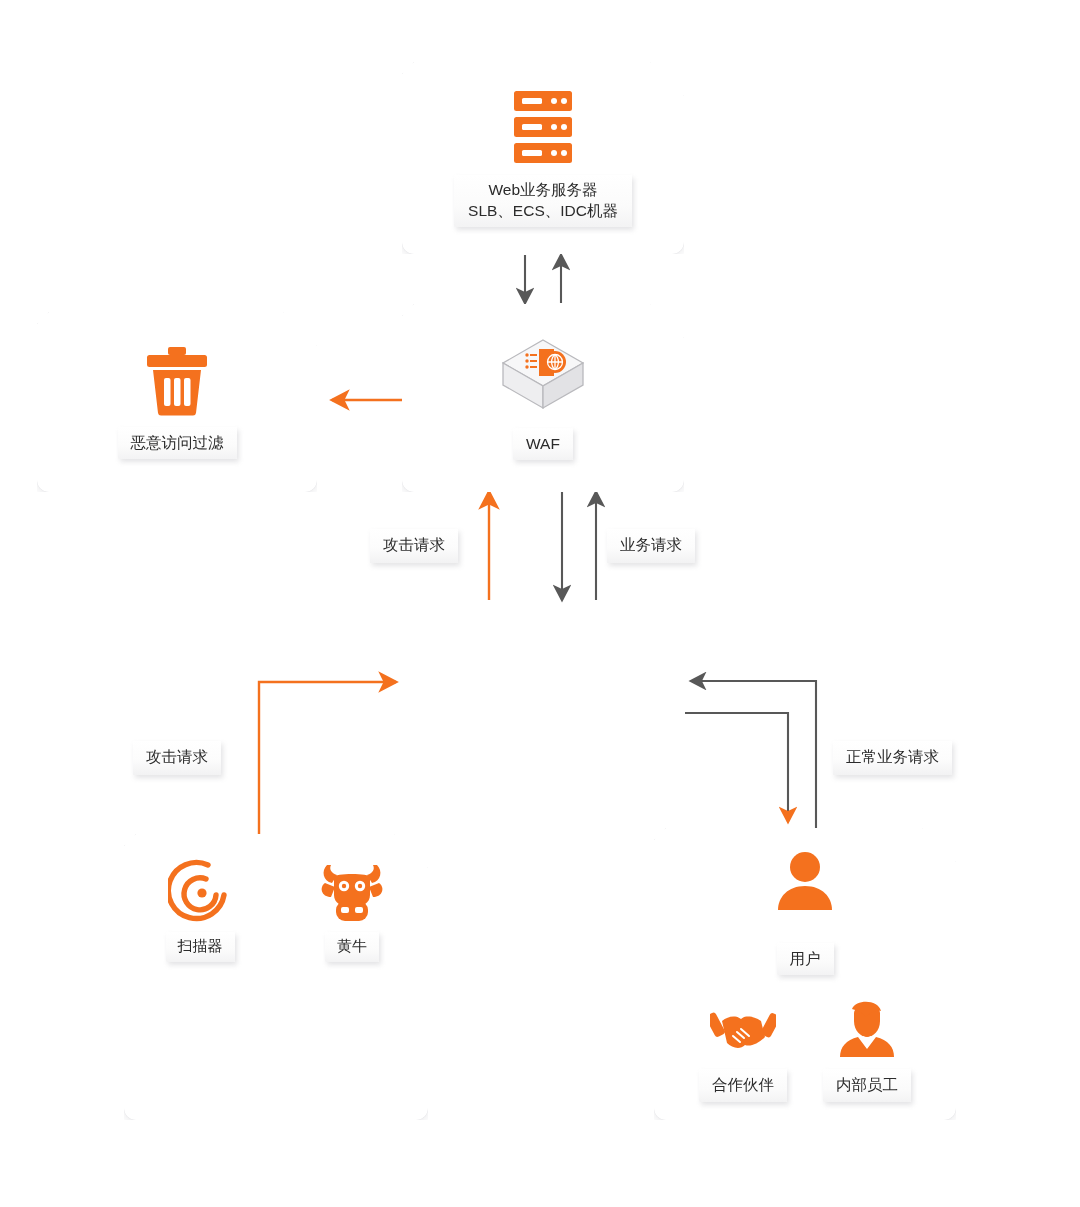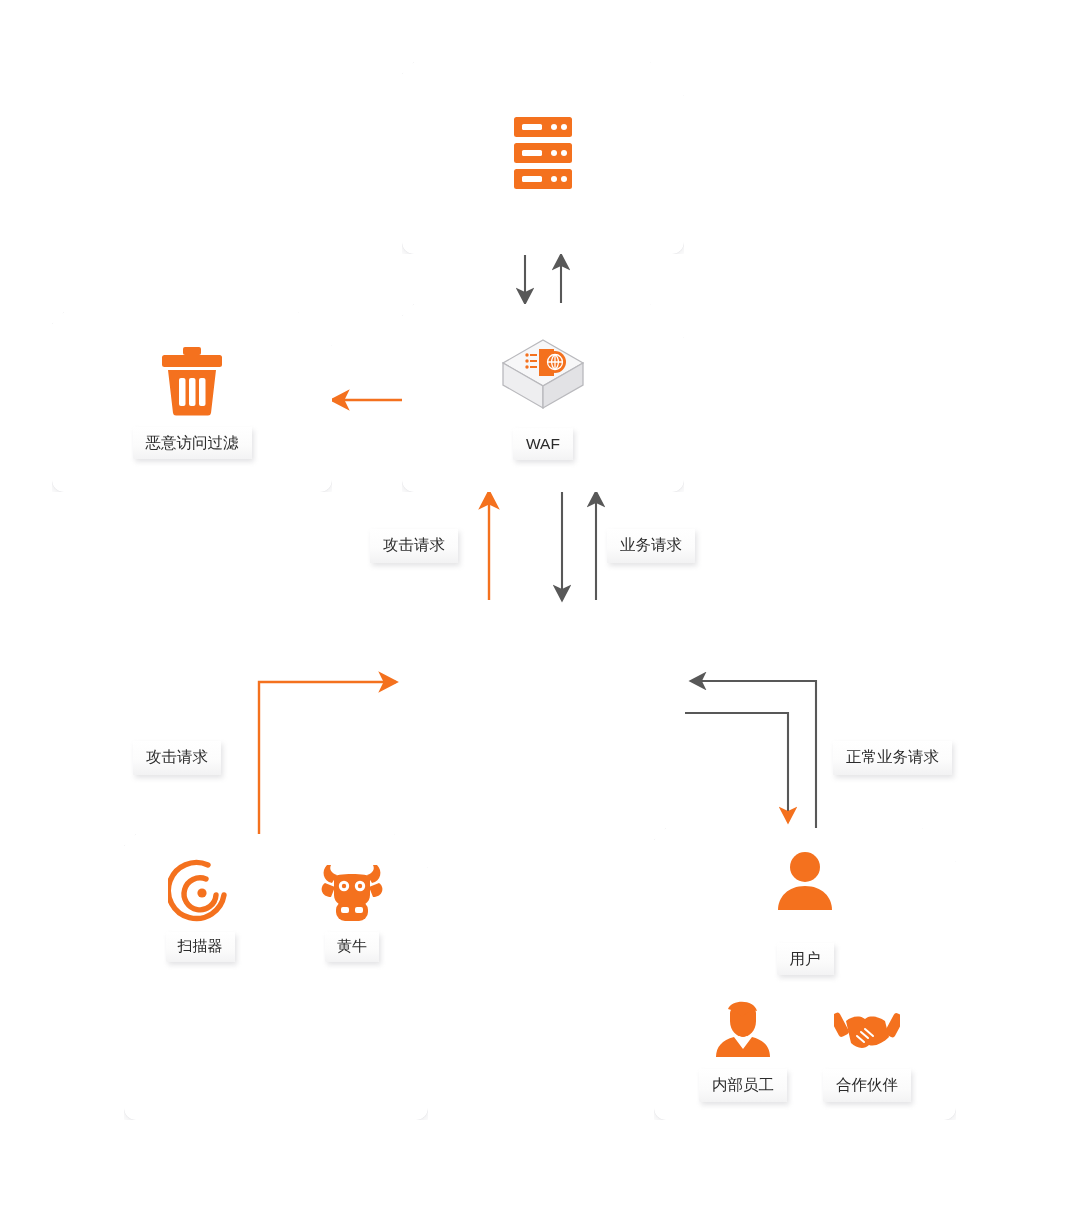--- a/index.html
+++ b/index.html
@@ -116,20 +116,22 @@
               <rect x="12" y="61" width="20" height="6" rx="1.6"></rect>
               <circle cx="44" cy="12" r="3"></circle>
                 <circle cx="54" cy="12" r="3"></circle>
               <circle cx="44" cy="38" r="3"></circle>
                 <circle cx="54" cy="38" r="3"></circle>
               <circle cx="44" cy="64" r="3"></circle>
                 <circle cx="54" cy="64" r="3"></circle>
             </g>
           </svg>
         </span>
+        <span class="chip two">Web业务服务器
+SLB、ECS、IDC机器</span>
       </div>
     </div>
   </div>
 
   <div class="card" style="left:402px;top:304px;width:282px;height:188px;">
     <div class="card-inner">
       <div class="iconlabel">
         <span class="glyph">
           <svg width="92" height="82" viewBox="0 0 92 82">
 
@@ -156,21 +158,21 @@
               <circle cx="30" cy="31" r="1.7"></circle>
                 <rect x="33" y="30" width="7" height="2"></rect>
             </g>
           </svg>
         </span>
         <span class="chip">WAF</span>
       </div>
     </div>
   </div>
 
-  <div class="card" style="left:52px;top:312px;width:280px;height:180px;">
+  <div class="card" style="left:37px;top:312px;width:280px;height:180px;">
     <div class="card-inner">
       <div class="iconlabel">
         <span class="glyph">
           <svg width="66" height="72" viewBox="0 0 66 72">
             <g fill="#f4711e">
               <rect x="24" y="2" width="18" height="8" rx="2"></rect>
               <rect x="3" y="10" width="60" height="12" rx="2.5"></rect>
               <path d="M9 25 L57 25 L52 68 A3 3 0 0 1 49 70.5 L17 70.5 A3 3 0 0 1 14 68 Z"></path>
             </g>
             <g fill="#ffffff">
@@ -246,51 +248,51 @@
             <g fill="#f4711e">
               <circle cx="31" cy="17" r="15"></circle>
               <path d="M31 36 C14 36, 4 47, 4 60 L58 60 C58 47, 48 36, 31 36 Z"></path>
             </g>
           </svg>
         </span>
         <span class="chip">用户</span>
       </div>
 
       <div style="display:flex;gap:36px;align-items:flex-end;">
-        <div class="iconlabel">
-          <span class="glyph">
-            <svg width="62" height="62" viewBox="0 0 62 62">
-              <g fill="#f4711e">
-                <path d="M18 16 C18 6, 44 6, 44 16 L44 24 C44 34, 37 40, 31 40 C25 40, 18 34, 18 24 Z"></path>
-                <path d="M16 12 C20 2, 42 2, 45 14 C40 13, 34 16, 30 20 C26 15, 20 13, 16 12 Z"></path>
-                <path d="M22 40 C10 43, 4 50, 4 60 L58 60 C58 50, 52 43, 40 40 L31 52 Z"></path>
-              </g>
-              <path d="M24 41 L31 51 L38 41 L34 39 L31 44 L28 39 Z" fill="#ffffff"></path>
-            </svg>
-          </span>
-          <span class="chip">内部员工</span>
-        </div>
-
         <div class="iconlabel">
           <span class="glyph">
             <svg width="66" height="56" viewBox="0 0 66 56">
               <g fill="#f4711e">
                 <rect x="0" y="10" width="11" height="24" rx="3" transform="rotate(-28 5 22)"></rect>
                 <rect x="55" y="10" width="11" height="24" rx="3" transform="rotate(28 60 22)"></rect>
                 <path d="M12 18 C18 13, 26 12, 31 16 C35 12, 44 13, 51 18 L55 34 C49 40, 41 44, 35 42 C30 47, 22 45, 17 40 Z"></path>
               </g>
               <g stroke="#ffffff" stroke-width="2" fill="none" stroke-linecap="round">
                 <path d="M27 29 L34 35"></path>
                 <path d="M23 33 L30 39"></path>
                 <path d="M31 26 L39 33"></path>
               </g>
             </svg>
           </span>
           <span class="chip">合作伙伴</span>
         </div>
+
+        <div class="iconlabel">
+          <span class="glyph">
+            <svg width="62" height="62" viewBox="0 0 62 62">
+              <g fill="#f4711e">
+                <path d="M18 16 C18 6, 44 6, 44 16 L44 24 C44 34, 37 40, 31 40 C25 40, 18 34, 18 24 Z"></path>
+                <path d="M16 12 C20 2, 42 2, 45 14 C40 13, 34 16, 30 20 C26 15, 20 13, 16 12 Z"></path>
+                <path d="M22 40 C10 43, 4 50, 4 60 L58 60 C58 50, 52 43, 40 40 L31 52 Z"></path>
+              </g>
+              <path d="M24 41 L31 51 L38 41 L34 39 L31 44 L28 39 Z" fill="#ffffff"></path>
+            </svg>
+          </span>
+          <span class="chip">内部员工</span>
+        </div>
       </div>
 
     </div>
   </div>
 
   <div class="edge-label" style="left:370px;top:529px;">攻击请求</div>
 
   <div class="edge-label" style="left:607px;top:529px;">业务请求</div>
 
   <div class="edge-label" style="left:133px;top:741px;">攻击请求</div>

